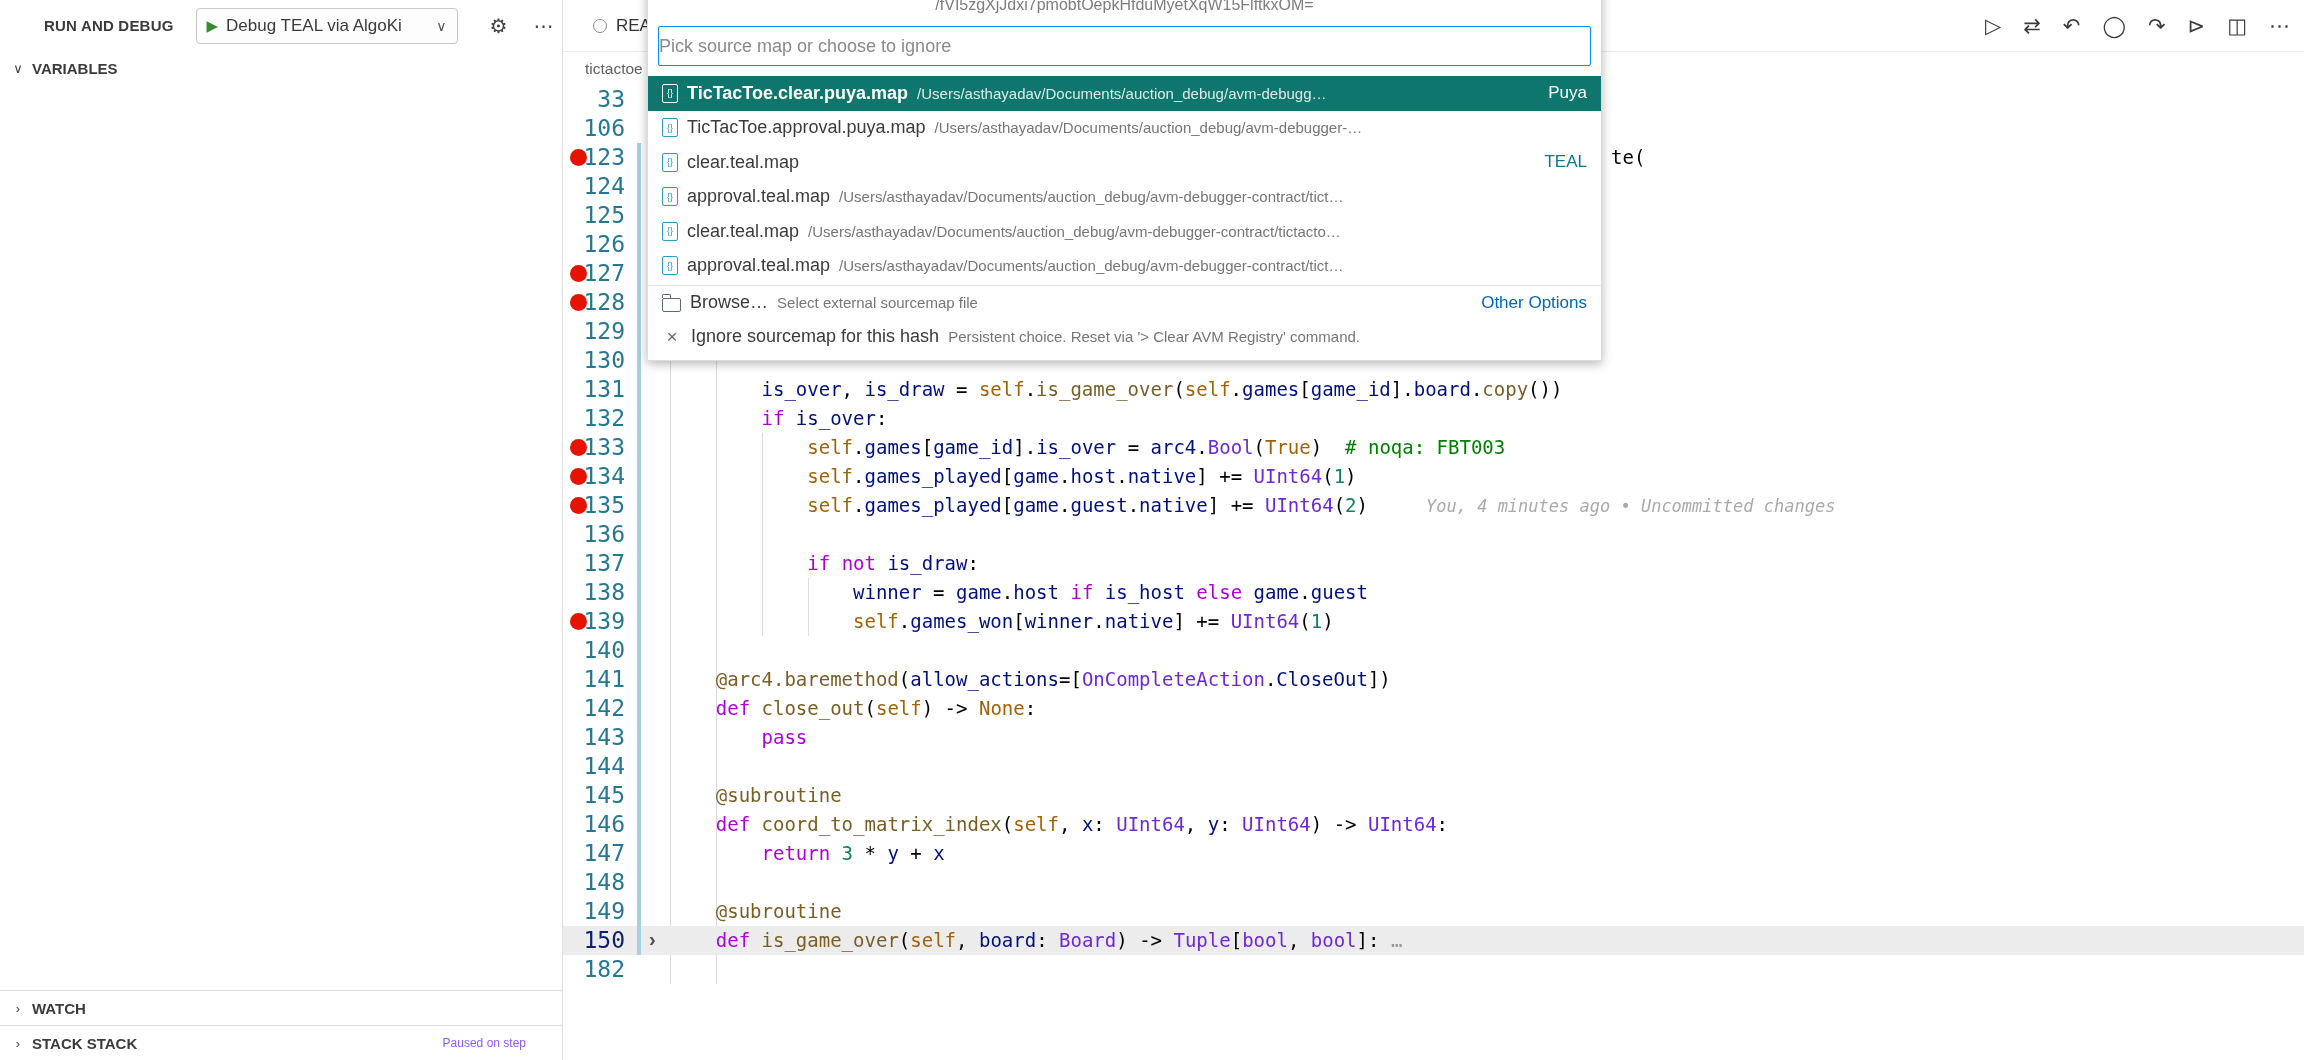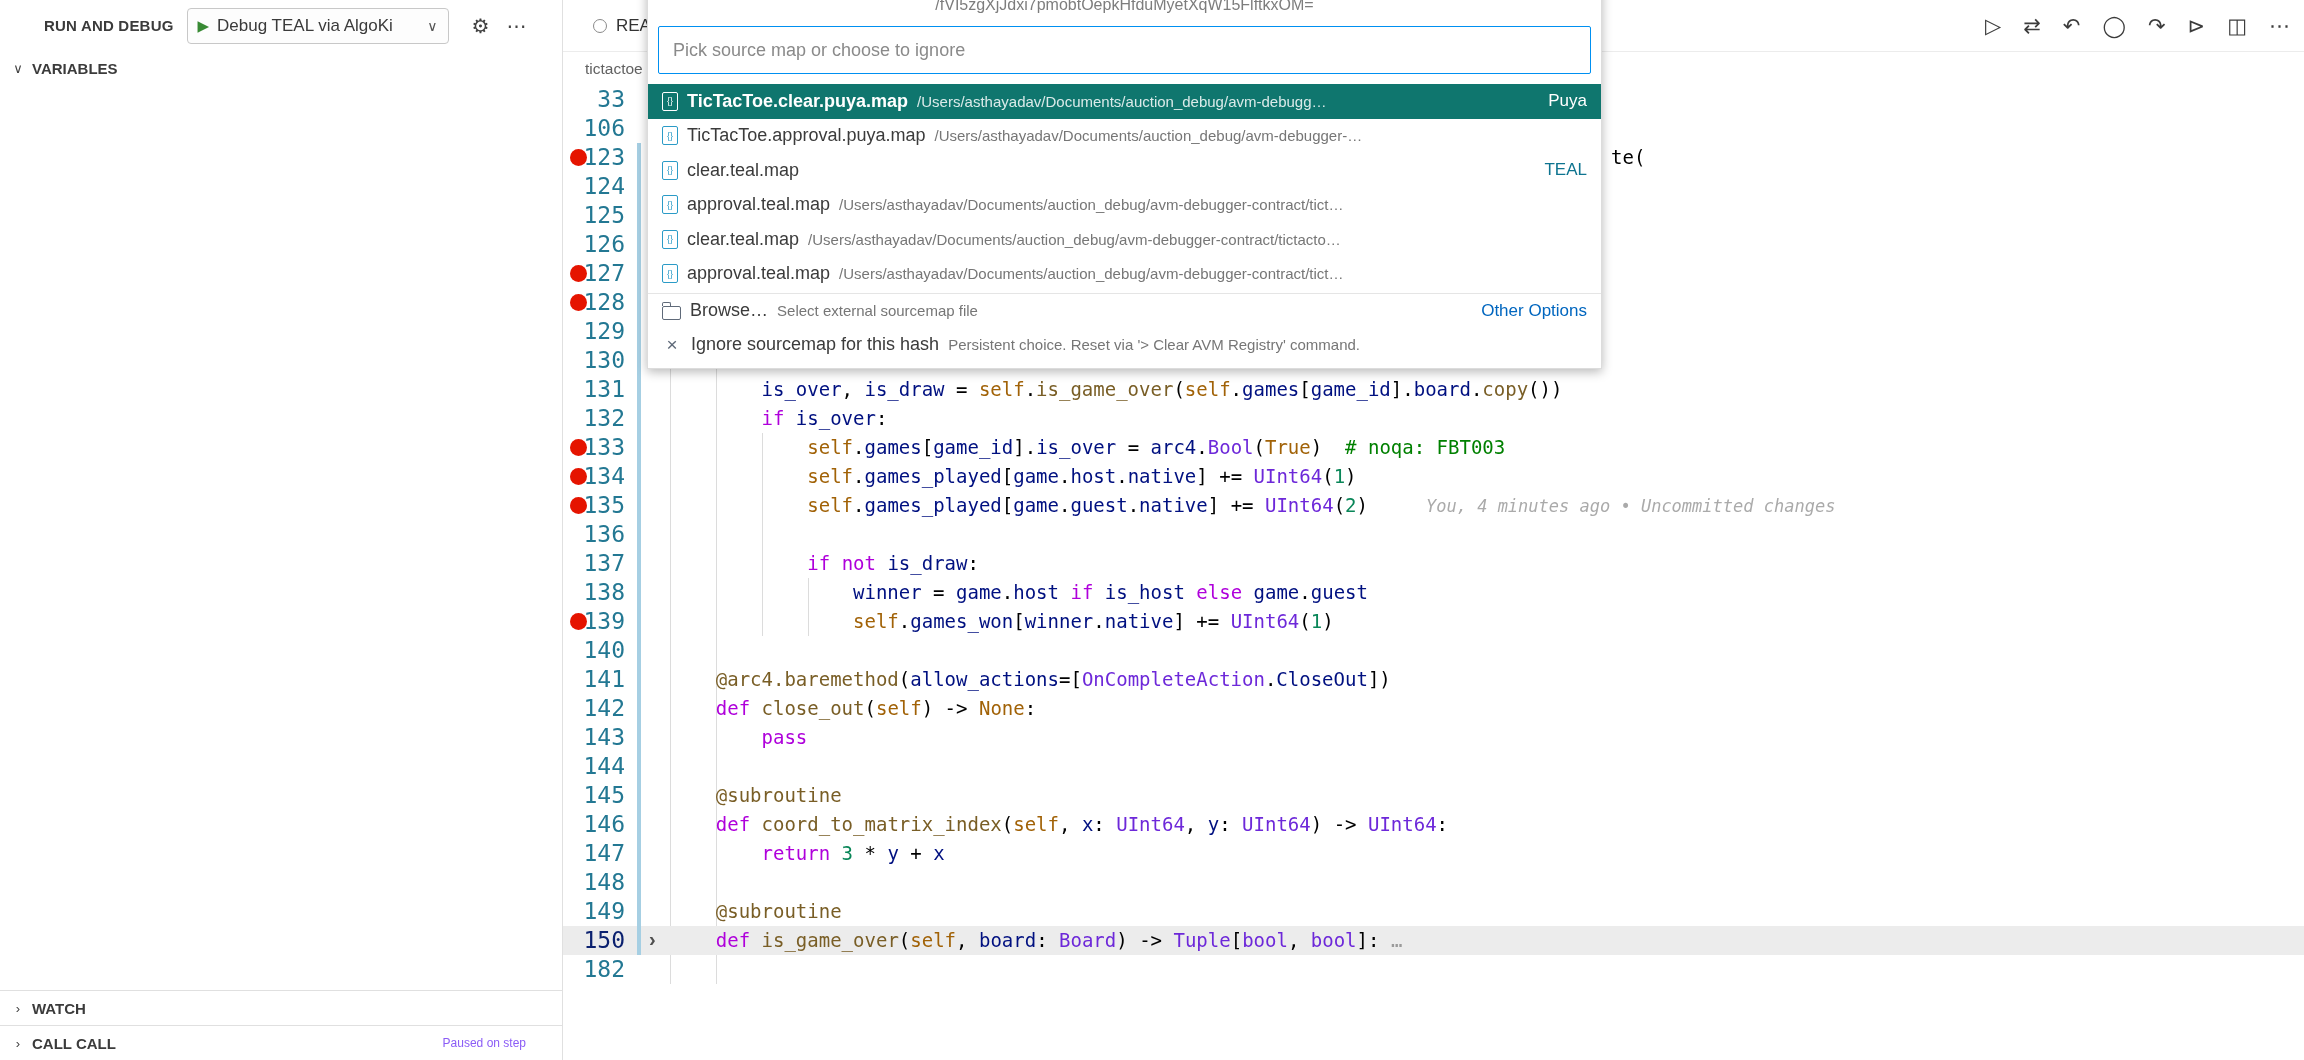--- a/index.html
+++ b/index.html
@@ -3,21 +3,21 @@
 <meta charset="utf-8">
 <style>
   html,body{margin:0;padding:0}
   body{width:2304px;height:1060px;overflow:hidden;background:#fff;color:#3b3b3b;
        font-family:"Liberation Sans",sans-serif}
   .app{display:flex;width:100%;height:100%;position:relative}
 
   
   .sidebar{width:563px;flex:none;display:flex;flex-direction:column;background:#fff;
            border-right:1px solid #e0e0e0;box-sizing:border-box}
-  .sb-header{height:51px;flex:none;display:flex;align-items:center;padding:0 16px 0 44px;gap:13px}
+  .sb-header{height:51px;flex:none;display:flex;align-items:center;padding:0 16px 0 44px;gap:22px}
   .sb-title{font-size:15px;font-weight:600;white-space:nowrap;letter-spacing:.2px}
   .debug-config{flex:none;width:262px;height:36px;border:1px solid #c8c8c8;border-radius:4px;
                 background:#fdfdfd;display:flex;align-items:center;padding:0 10px;gap:8px;
                 box-sizing:border-box;cursor:pointer}
   .play{color:#388a34;font-size:15px;line-height:1}
   .cfg-label{font-size:17px;color:#3b3b3b;white-space:nowrap;overflow:hidden;flex:1}
   .chev{color:#555;font-size:14px;line-height:1}
   .sb-gear{font-size:20px;color:#424242;margin-left:10px;cursor:pointer}
   .sb-more{font-size:20px;color:#424242;margin-left:4px;cursor:pointer}
   .section-header{height:34px;flex:none;display:flex;align-items:center;padding:0 10px;gap:6px;
@@ -67,22 +67,22 @@
   .tail .tok{margin-left:941px}
   .blame{margin-left:58px;font-style:italic;color:#aaa;font-size:17px}
 
   
   .quickpick{position:absolute;left:647px;top:-14px;width:955px;background:#fff;z-index:100;
              box-shadow:0 3px 10px rgba(0,0,0,.28);border:1px solid #dcdcdc;border-top:none;
              box-sizing:border-box;padding-bottom:6px}
   .qp-title{height:38px;line-height:38px;text-align:center;font-size:16px;color:#7d7d7d;
             white-space:nowrap;overflow:hidden}
   .qp-inputwrap{padding:2px 10px 6px}
-  .qp-input{width:100%;height:48px;box-sizing:border-box;border:1.4px solid #0090f1;border-radius:2px;
-            padding:0 10px 0 14px;font-size:18px;font-family:"Liberation Sans",sans-serif;color:#333;outline:none}
+  .qp-input{width:100%;height:40px;box-sizing:border-box;border:1.4px solid #0090f1;border-radius:2px;
+            padding:0 10px 0 0;font-size:18px;font-family:"Liberation Sans",sans-serif;color:#333;outline:none}
   .qp-input::placeholder{color:#8a8a8a}
   .qp-list{padding-top:4px}
   .qp-row{height:34.5px;display:flex;align-items:center;padding:0 14px;gap:9px;cursor:pointer;box-sizing:border-box}
   .qp-row.sel{background:#0f766e;color:#fff}
   .qp-row.sep{border-top:1px solid #e5e5e5;margin-top:2px}
   .qpicon{width:20px;flex:none;display:flex;align-items:center;justify-content:center}
   .icon-file-code{width:14px;height:17px;border:1.4px solid #2b9bc7;border-radius:2px;
                   color:#2b9bc7;font-size:9px;display:flex;align-items:center;justify-content:center}
   .icon-file-code::after{content:"{}"}
   .sel .icon-file-code{border-color:#fff;color:#fff}
@@ -123,21 +123,21 @@
 
     <div class="sb-fill"></div>
 
     <div class="section-header bordered">
       <span class="sec-chev">›</span>
       <span>WATCH</span>
     </div>
 
     <div class="section-header bordered">
       <span class="sec-chev">›</span>
-      <span>CALL CALL</span>
+      <span>STACK STACK</span>
       <span class="paused">Paused on step</span>
     </div>
   </aside>
 
   <main class="editor">
     <div class="tabbar">
       <div class="tab">
         <span class="tab-ico"></span>
         <span class="tab-label">REA</span>
       </div>

